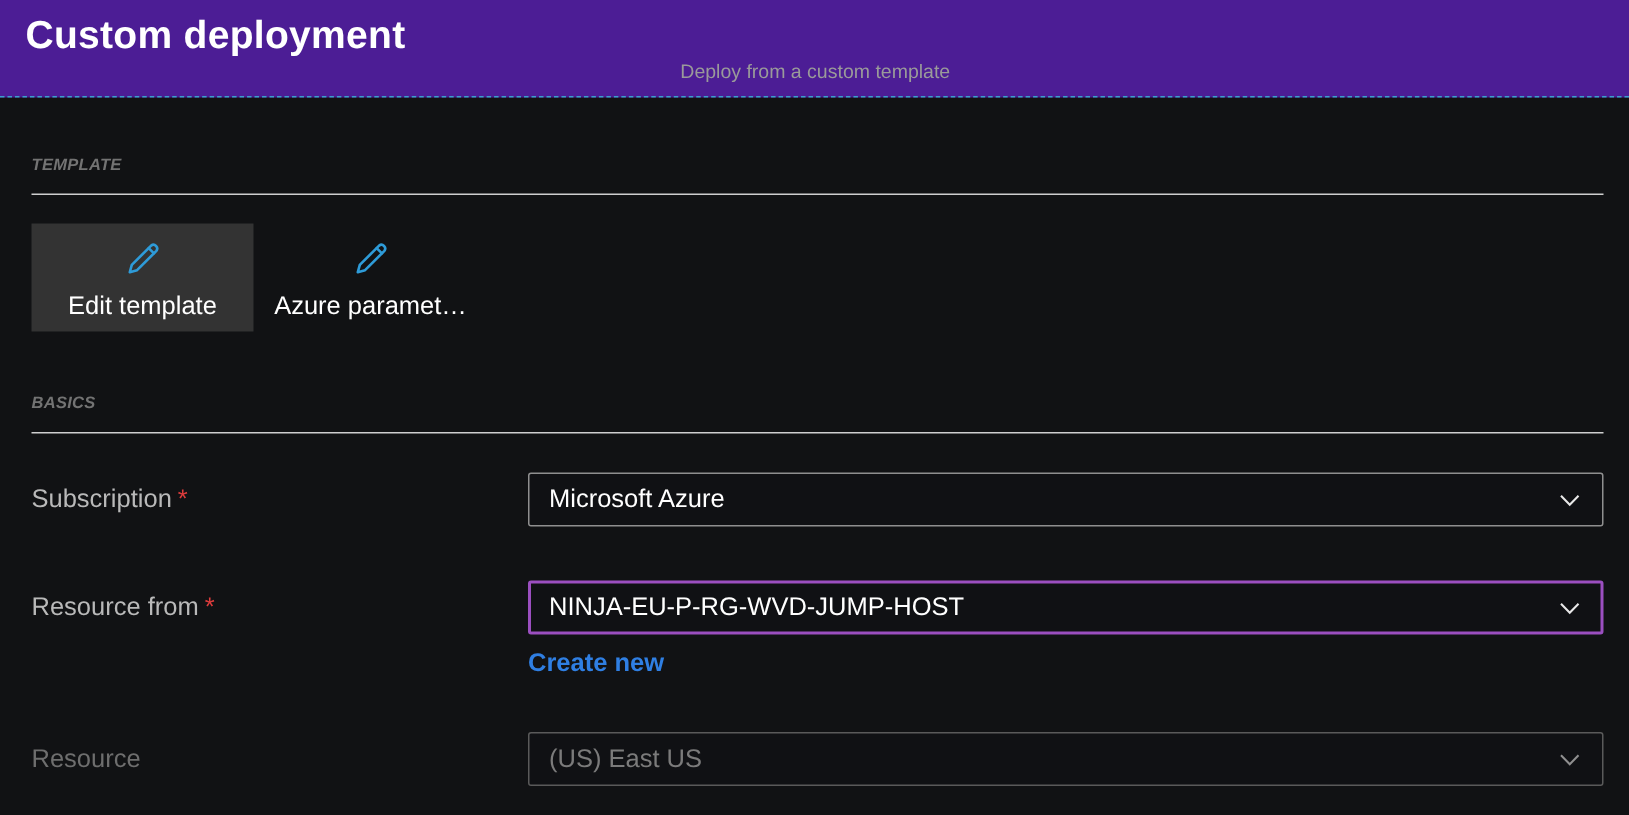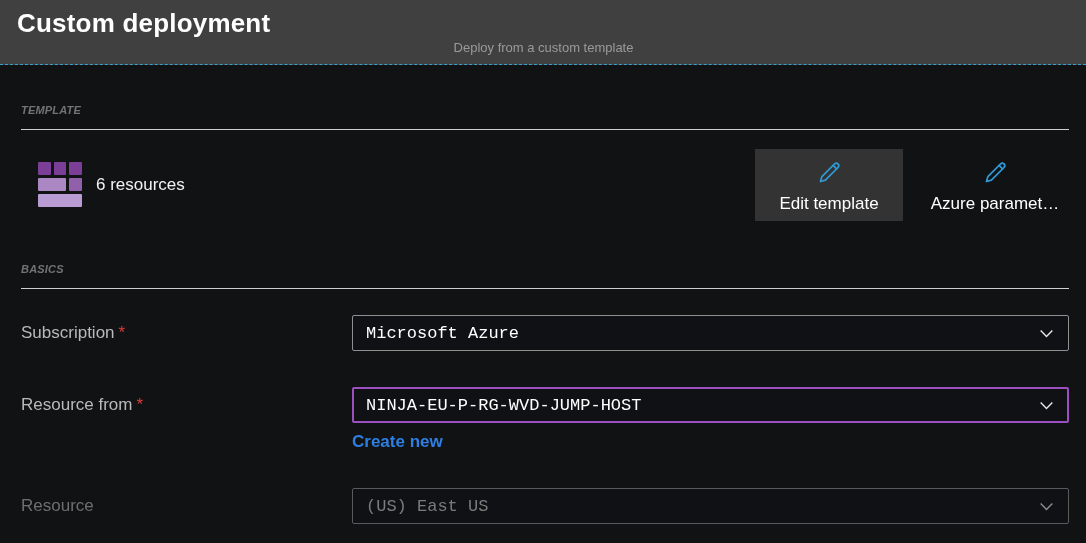--- a/index.html
+++ b/index.html
@@ -11,21 +11,21 @@
     overflow: hidden;
     -webkit-font-smoothing: antialiased;
   }
   .page { width: 1086px; height: 543px; box-sizing: border-box; }
 
   
   .page-header {
     box-sizing: border-box;
     height: 65px;
     padding: 7px 16px 0 17px;
-    background: #404040;
+    background: #4c1d95;
     border-bottom: 1px dashed var(--header-divider, #3aa0cc);
   }
   .page-title {
     margin: 0;
     font-size: 26px;
     font-weight: 700;
     letter-spacing: 0.2px;
     color: #ffffff;
     line-height: 32px;
   }
@@ -59,21 +59,21 @@
   .resource-info { display: flex; align-items: center; gap: 14px; padding-left: 17px; }
   .tpl-icon { width: 44px; height: 47px; display: flex; flex-direction: column; gap: 3px; }
   .tpl-icon .row { display: flex; gap: 3px; height: 13px; }
   .tpl-icon i { display: block; height: 13px; border-radius: 1px; }
   .tpl-icon .sq { width: 12.6px; background: var(--tpl-dark, #7c3f97); }
   .tpl-icon .wide { width: 28px; background: var(--tpl-mid, #ab87c4); }
   .tpl-icon .sq2 { width: 13px; background: var(--tpl-mid2, #9160ab); }
   .tpl-icon .full { width: 44px; background: var(--tpl-light, #b99cd3); }
   .resource-count { font-size: 17px; color: #f2f2f2; }
 
-  .actions { display: flex; align-items: stretch; gap: 18px; }
+  .actions { display: flex; align-items: stretch; gap: 4px; }
   .action {
     display: flex; flex-direction: column;
     align-items: center; justify-content: center;
     gap: 5px;
     min-width: 148px;
     height: 72px;
     background: transparent;
     border: none;
     color: #ffffff;
     font-family: inherit;
@@ -103,21 +103,20 @@
     box-sizing: border-box;
     height: 36px;
     border: 1px solid #8f8f8f;
     border-radius: 2px;
     background: #101114;
     display: flex; align-items: center; justify-content: space-between;
     padding: 0 13px;
     font-size: 17px;
     color: #ffffff;
     cursor: pointer;
-    font-family: Liberation Mono, monospace;
   }
   .select .chevron { color: #e8e8e8; display: flex; align-items: center; }
   .select.focused { border: 2px solid var(--focus-purple, #9b4fc0); padding: 0 12px; }
   .row-disabled .field-label { color: #6e6e6e; }
   .select.disabled { border-color: #5a5a5a; color: #7b7b7b; cursor: default; }
   .select.disabled .chevron { color: #8f8f8f; }
   .create-new {
     display: inline-block;
     margin-top: 9px;
     font-size: 17px;
@@ -137,37 +136,20 @@
     <div class="page-subtitle">Deploy from a custom template</div>
   </header>
 
   <main class="content">
 
     <section>
       <h2 class="section-heading">TEMPLATE</h2>
       <div class="rule"></div>
 
       <div class="template-row">
-        <div class="resource-info">
-          <div class="tpl-icon">
-            <div class="row">
-                <i class="sq"></i>
-                <i class="sq"></i>
-                <i class="sq"></i>
-              </div>
-            <div class="row">
-                <i class="wide"></i>
-                <i class="sq2"></i>
-              </div>
-            <div class="row">
-                <i class="full"></i>
-              </div>
-          </div>
-          <span class="resource-count">6 resources</span>
-        </div>
 
         <div class="actions">
           <button class="action highlighted">
             <span class="pencil">
               <svg width="30" height="30" viewBox="0 0 24 24" fill="none" stroke="currentColor" stroke-width="1.4" stroke-linejoin="round" stroke-linecap="round">
                 <path d="M5.2 18.8l1.1-3.9L16.6 4.6a2 2 0 0 1 2.8 2.8L9.1 17.7l-3.9 1.1z"></path>
                 <path d="M15.3 5.9l2.8 2.8"></path>
               </svg>
             </span>
             <span>Edit template</span>

